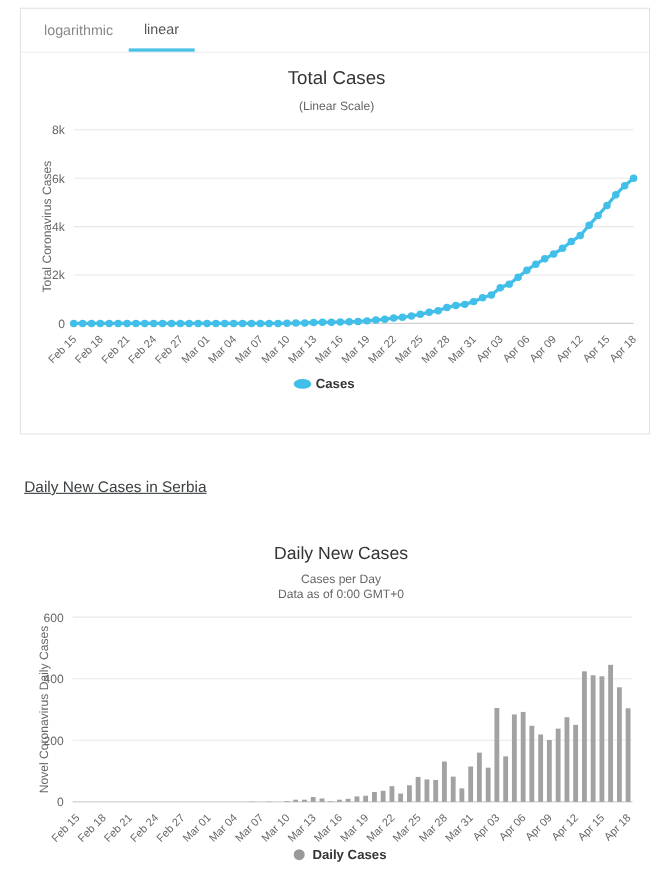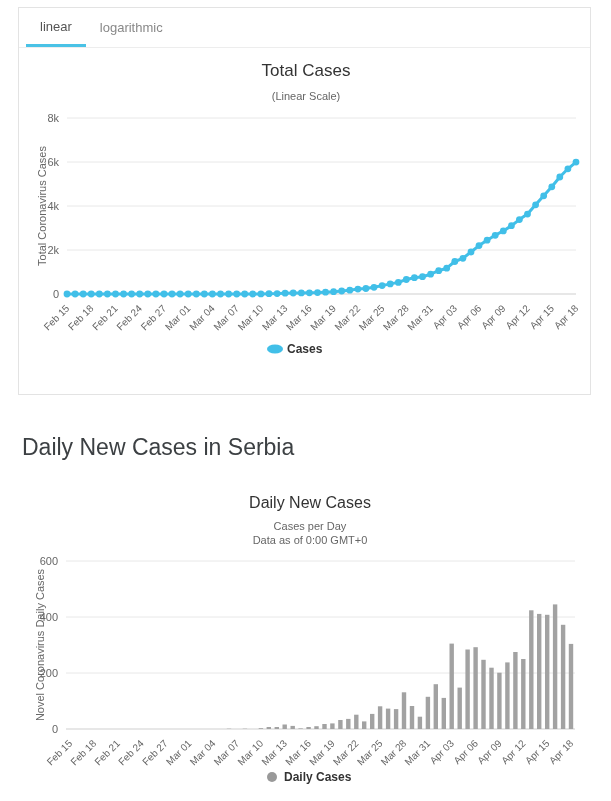--- a/index.html
+++ b/index.html
@@ -2,40 +2,40 @@
 <html style="--accent: #4ac2e6;"><head>
 <meta charset="utf-8">
 <style>
   html,body{margin:0;padding:0;background:#fff;}
   body{font-family:"Liberation Sans","DejaVu Sans",sans-serif;width:611px;height:801px;overflow:hidden;position:relative;}
   .page{position:absolute;left:0;top:0;width:611px;height:801px;background:#fff;}
   .panel{position:absolute;left:18px;top:7px;width:573px;height:388px;box-sizing:border-box;border:1px solid #e3e3e3;background:#fff;}
   .tabbar{display:flex;height:39px;align-items:stretch;border-bottom:1px solid #ededed;padding-left:7px;}
   .tab{padding:0 14px;display:flex;align-items:center;font-size:13px;color:#888;cursor:pointer;box-sizing:border-box;}
   .tab.active{color:#555;border-bottom:3px solid var(--accent,#4ac2e6);}
-  .section-heading{position:absolute;left:22px;top:434px;font-size:23px;color:#3c4043;font-weight:400;}
+  .section-heading{position:absolute;left:22px;top:434px;font-size:14px;color:#3c4043;font-weight:400;text-decoration:underline;}
   svg{display:block;}
   svg text{font-family:"Liberation Sans","DejaVu Sans",sans-serif;}
   .ctitle{font-size:17px;fill:#333;}
   .csub{font-size:11px;fill:#666;}
   .ylab{font-size:11px;fill:#666;}
   .tick{font-size:11px;fill:#666;}
   .dlab{font-size:10px;fill:#666;}
   .legend{font-size:12px;font-weight:bold;fill:#333;}
   #chart2{position:absolute;left:18px;top:485px;}
 </style>
 </head>
 <body>
 
 <div class="page">
 
   <div class="panel">
     <div class="tabbar">
+      <div class="tab">logarithmic</div>
       <div class="tab active">linear</div>
-      <div class="tab">logarithmic</div>
     </div>
     <svg id="chart1" width="571" height="346" viewBox="0 0 571 346">
       <text class="ctitle" x="287" y="28" text-anchor="middle">Total Cases</text>
       <text class="csub" x="287" y="52" text-anchor="middle">(Linear Scale)</text>
       <text class="ylab" x="27" y="158" text-anchor="middle" transform="rotate(-90 27 158)">Total Coronavirus Cases</text>
       <g id="grid1">
           <line x1="48" x2="557" y1="246" y2="246" stroke="#cfcfcf" stroke-width="1"></line>
           <text x="40" y="250" text-anchor="end" class="tick">0</text>
           <line x1="48" x2="557" y1="202" y2="202" stroke="#e8e8e8" stroke-width="1"></line>
           <text x="40" y="206" text-anchor="end" class="tick">2k</text>

